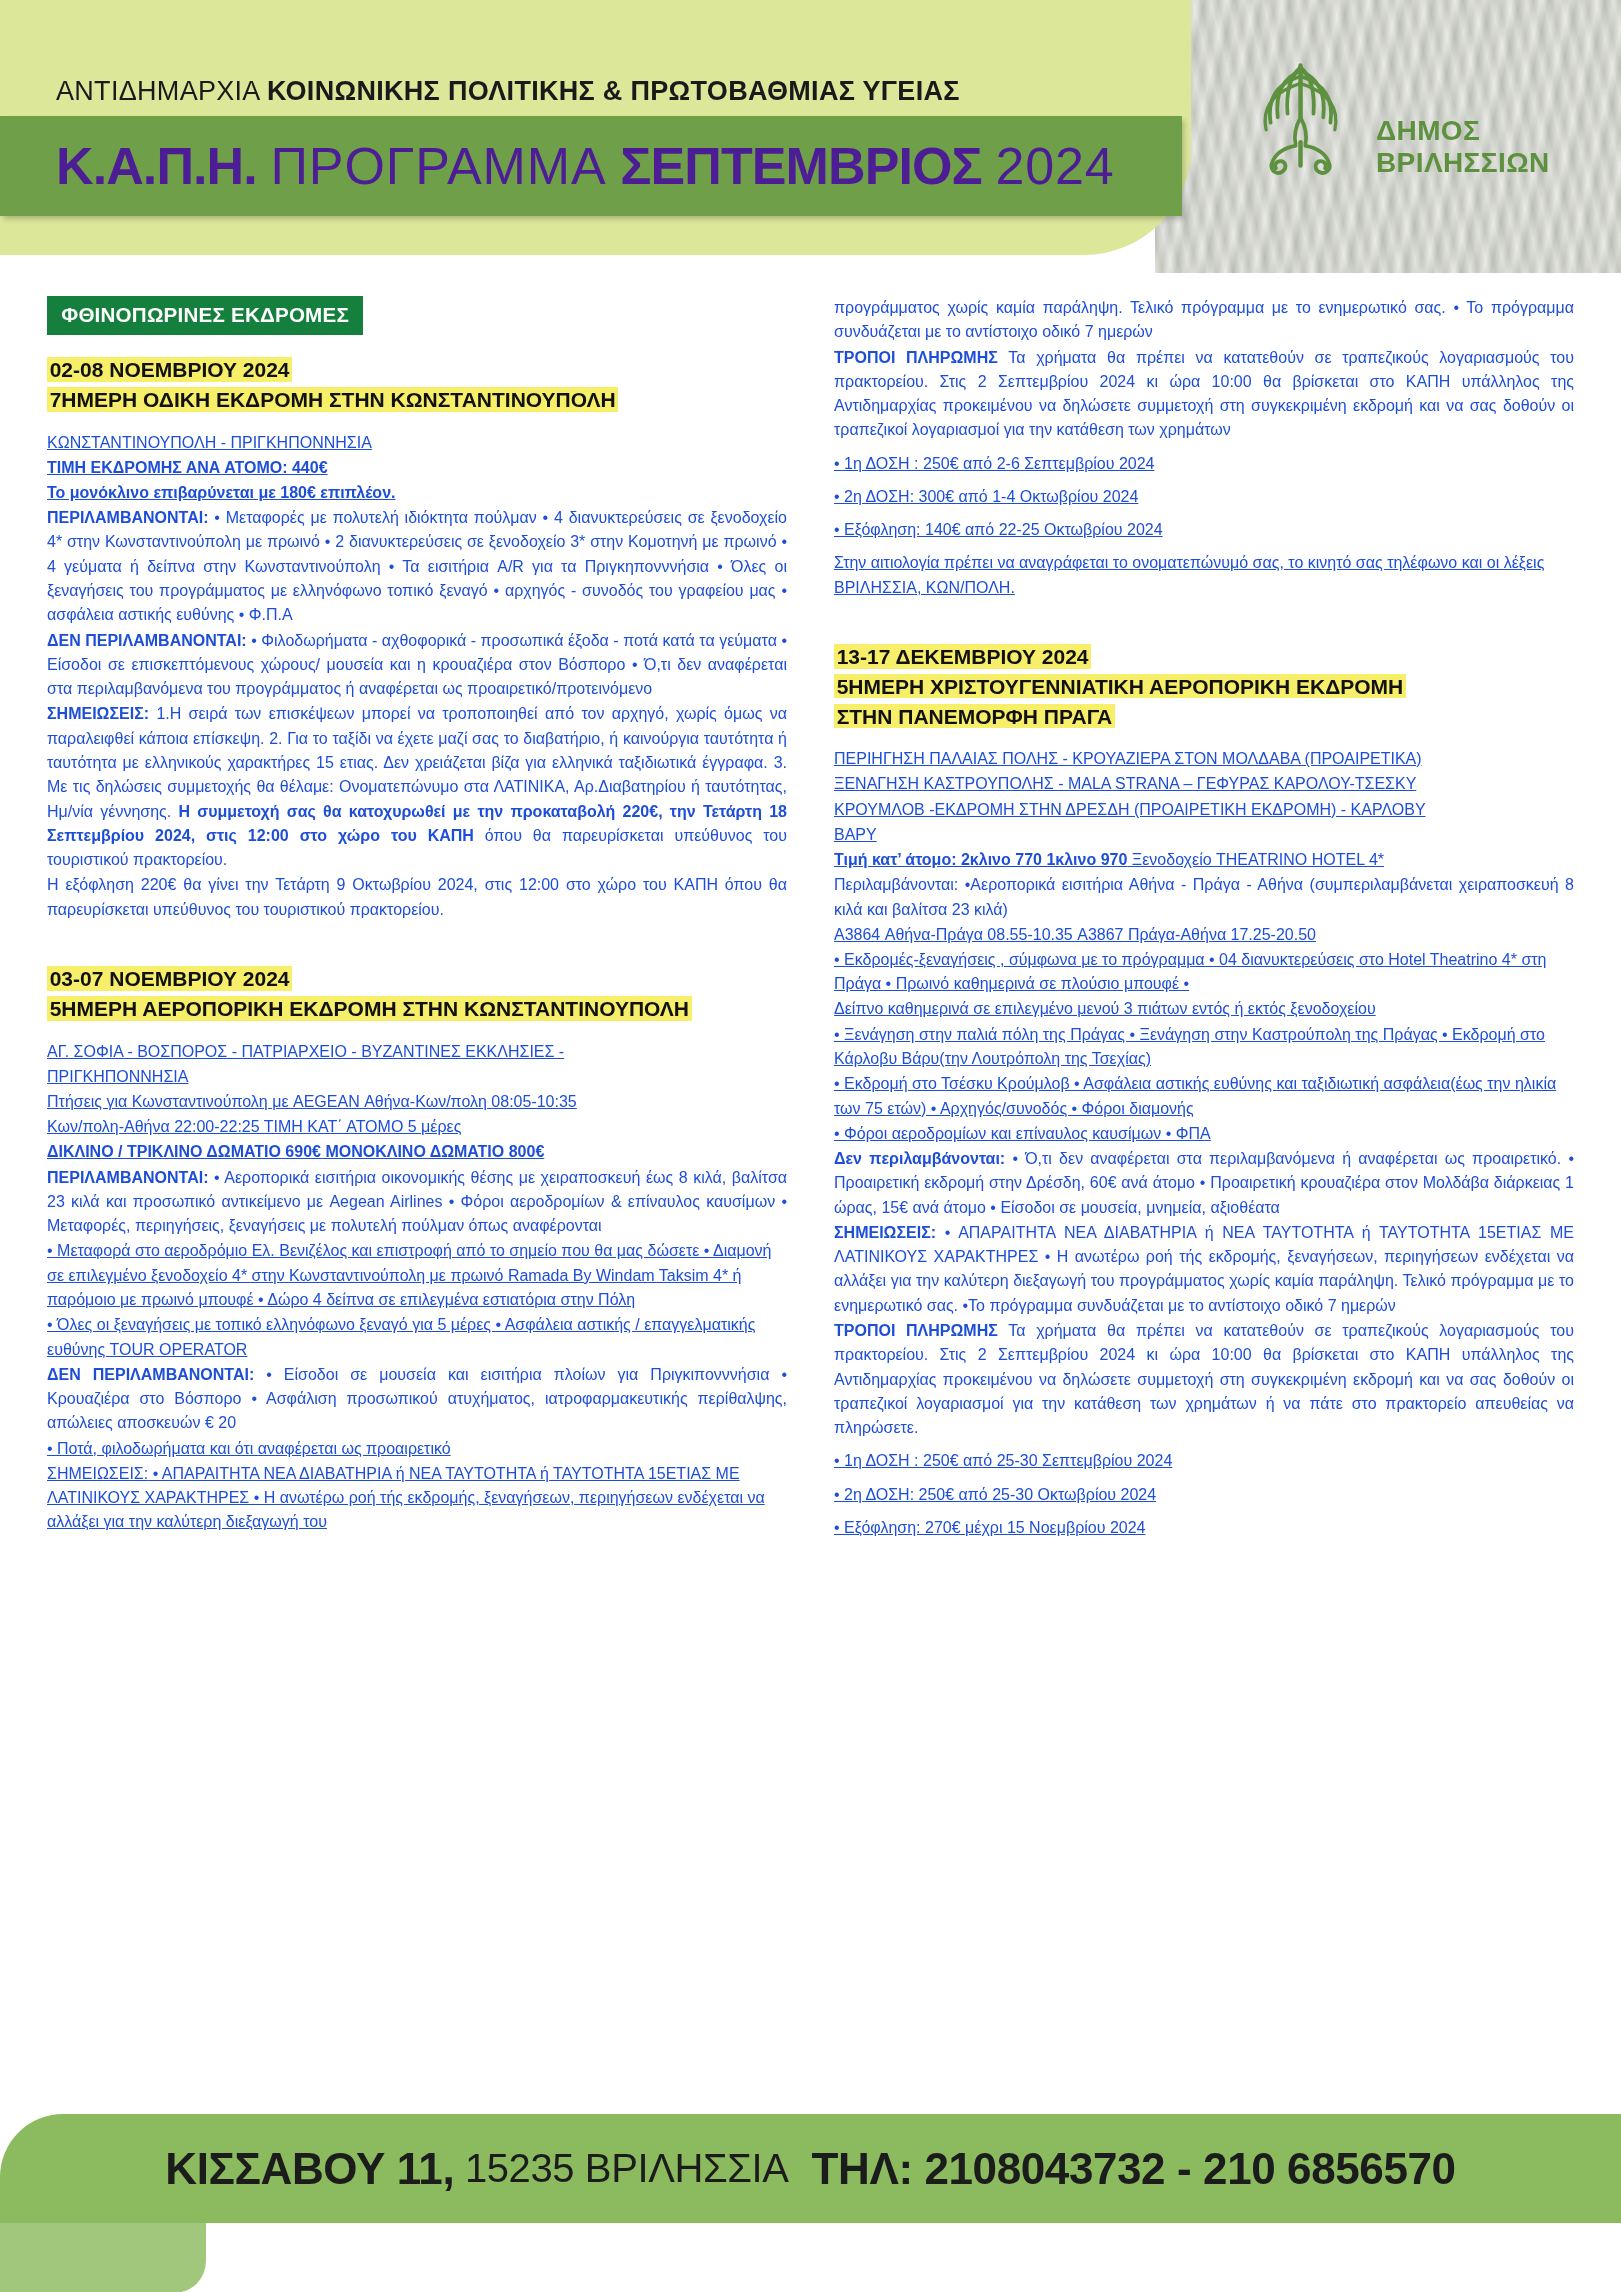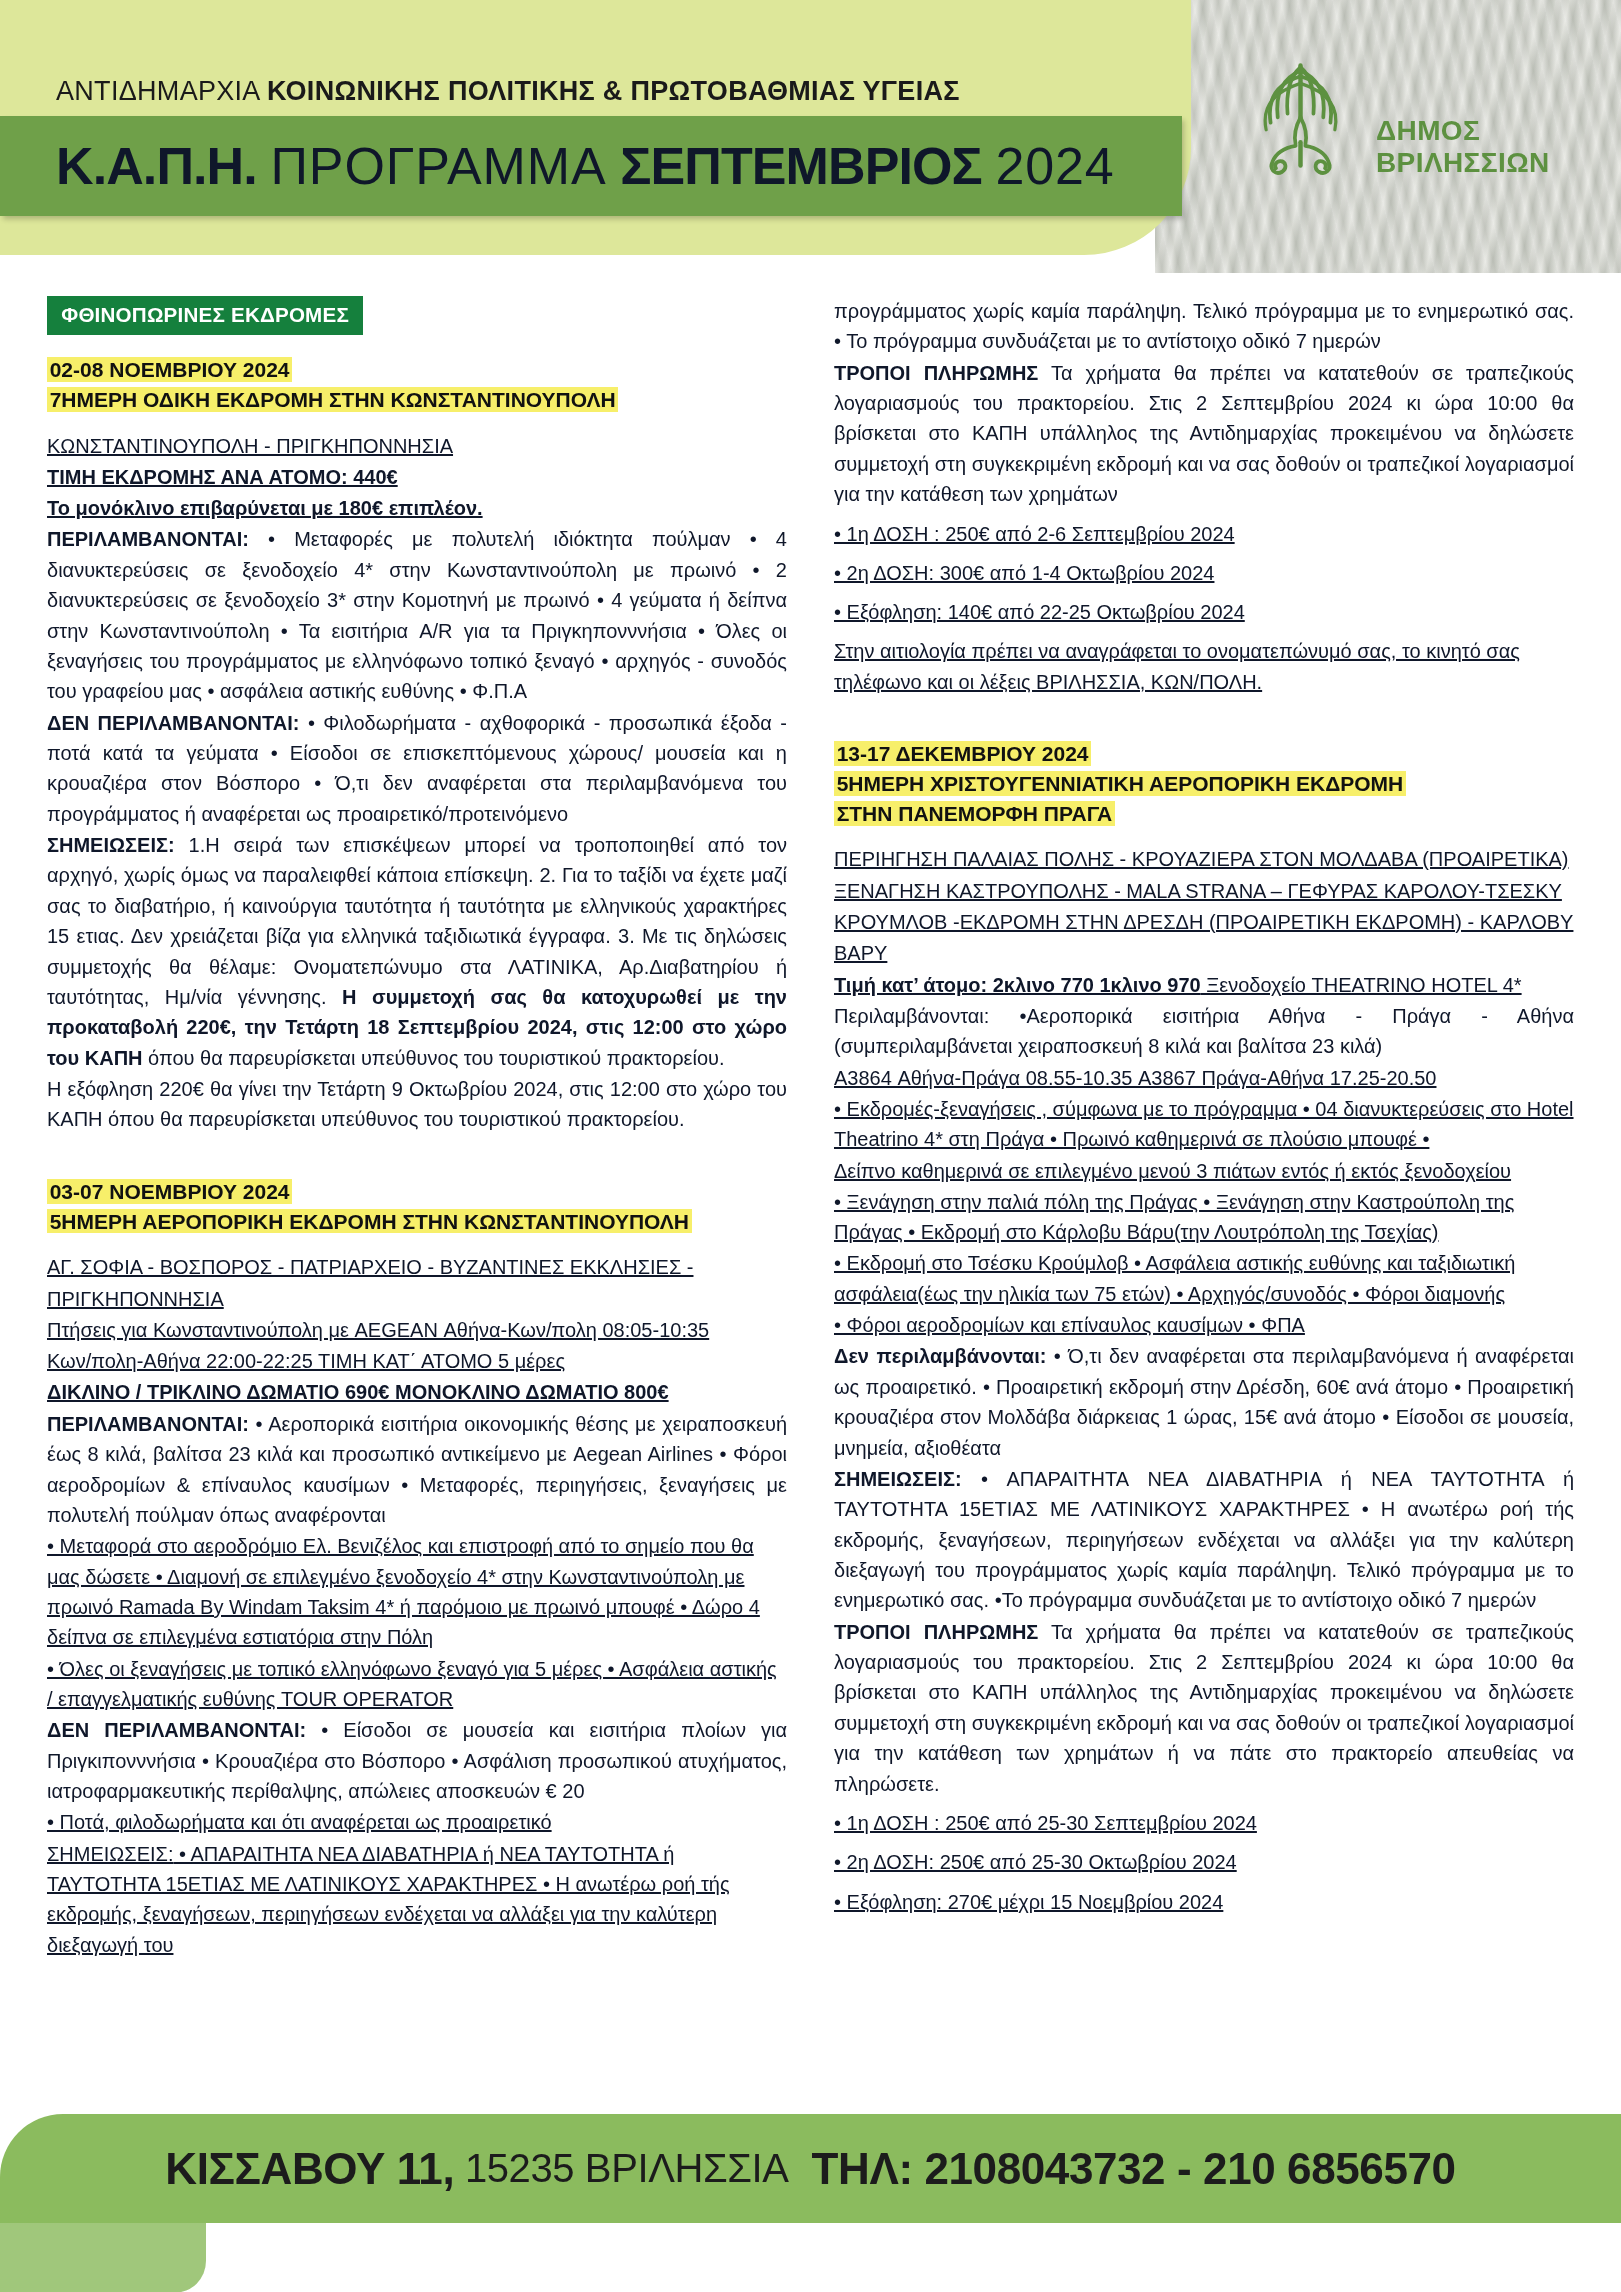--- a/index.html
+++ b/index.html
@@ -59,21 +59,21 @@
     letter-spacing: 0.3px;
     color: #1a1a1a;
     white-space: nowrap;
     font-weight: 400;
   }
   .header-sub b { font-weight: 700; }
   .kaphi {
     margin-left: 56px;
     font-size: 52px;
     font-weight: 800;
-    color: #0f172a;
+    color: #4c1d95;
     letter-spacing: -0.9px;
     white-space: nowrap;
     line-height: 1;
   }
   .kaphi .light { font-weight: 400; letter-spacing: 0.9px; }
   .kaphi .mon { font-weight: 800; }
 
   
   .logo-block {
     position: absolute;
@@ -121,23 +121,23 @@
     margin: 0 0 16px 0;
   }
   .hl-title span {
     background: #f7ef6a;
     padding: 0.9px 2.7px;
     box-decoration-break: clone;
     -webkit-box-decoration-break: clone;
   }
 
   p.t {
-    font-size: 20px;
+    font-size: 16px;
     line-height: 1.52;
-    color: #0f172a;
+    color: #1d4ed8;
     margin: 0 0 0.9px 0;
     text-align: justify;
     hyphens: none;
   }
   p.tl { text-align: left; text-decoration: underline; }
   p.t b { font-weight: 700; }
   .gap-sm { height: 8px; }
   .gap-lg { height: 41px; }
 
   

